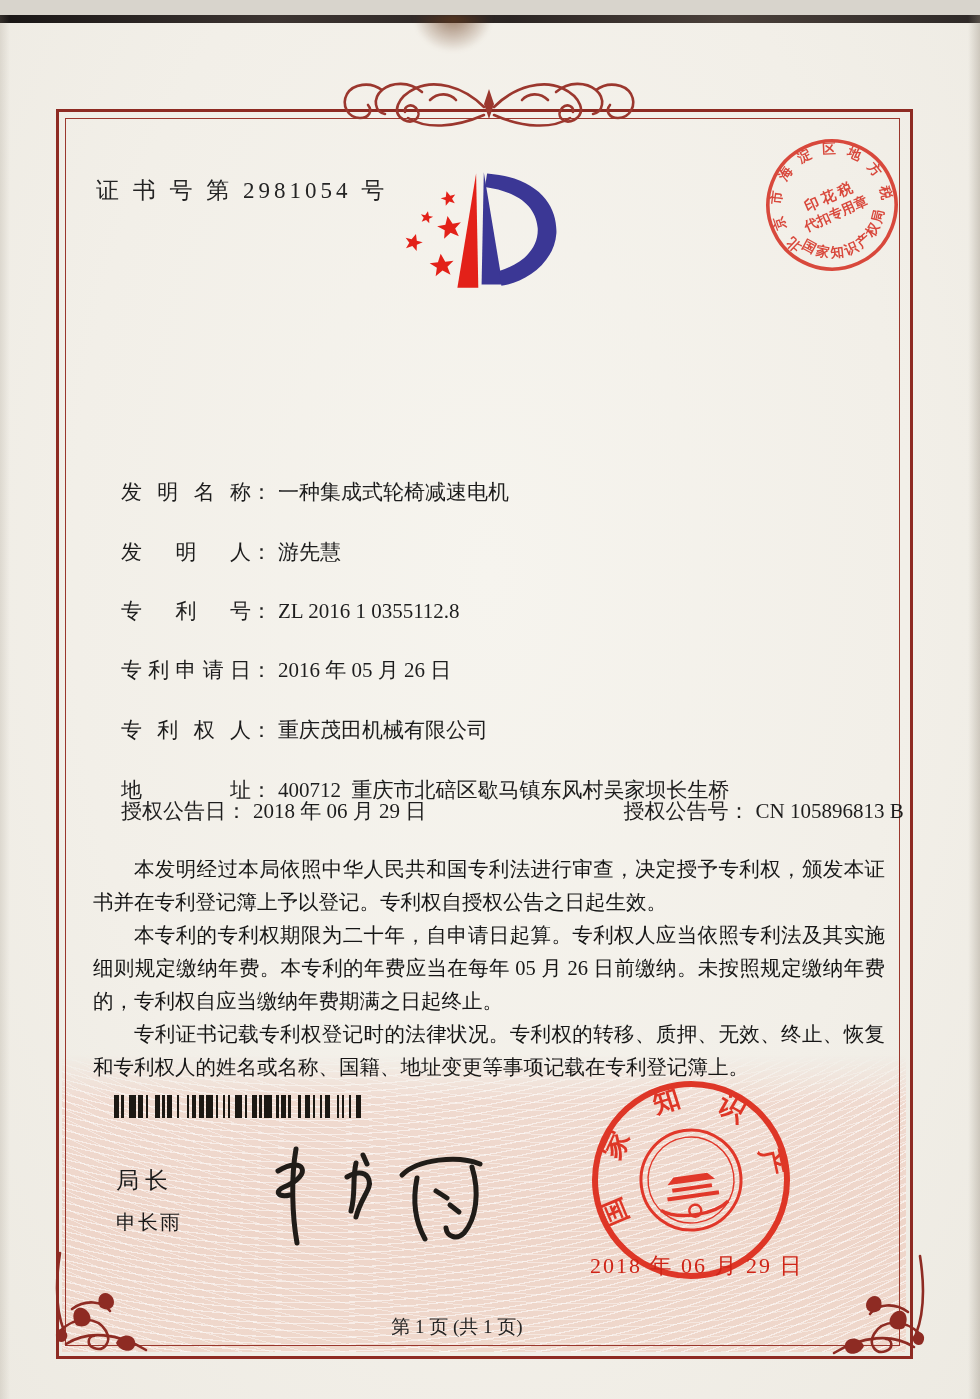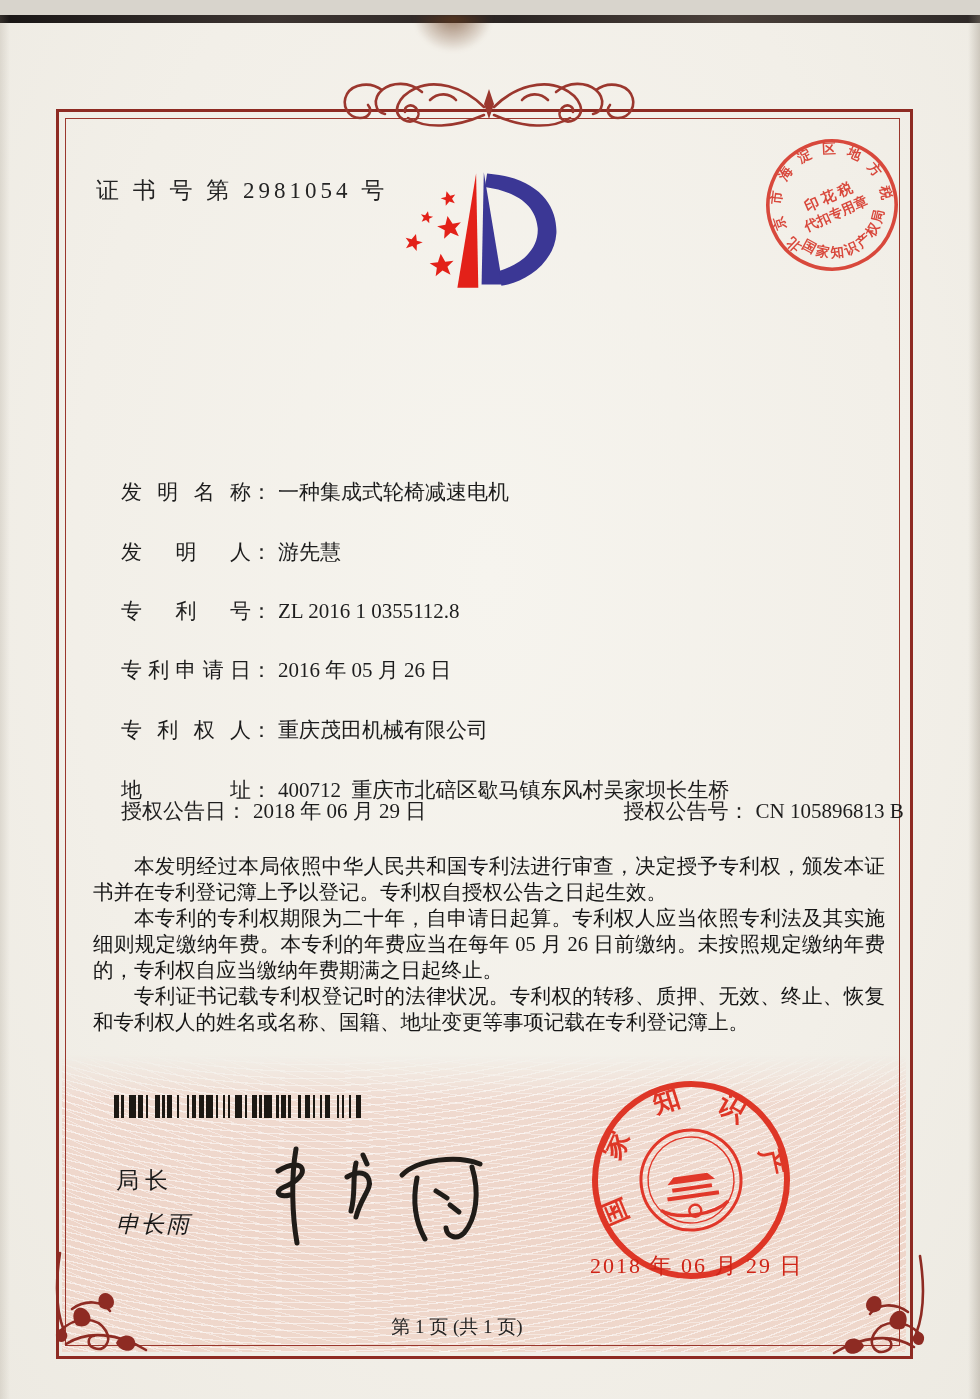--- a/index.html
+++ b/index.html
@@ -30,26 +30,26 @@
       mask-image:linear-gradient(180deg,transparent 0,#000 46px);}
   
   .cert-no{position:absolute;left:96px;top:160px;font-size:23px;letter-spacing:4px;color:#242424;}
   .title{position:absolute;left:90px;top:297px;width:740px;text-align:center;
       font-size:48px;font-weight:bold;letter-spacing:.58em;text-indent:.58em;color:#131313;}
   .field{position:absolute;left:100px;font-size:21px;white-space:pre;color:#1d1d1d;}
   .field-label{display:inline-block;width:130px;text-align:justify;text-align-last:justify;vertical-align:top;}
   .grant-label{display:inline-block;vertical-align:top;}
   .field-colon{margin-right:6px;}
   .grant-2{position:absolute;left:492px;top:0;white-space:pre;}
-  .body-text{position:absolute;left:93px;top:838px;width:792px;font-size:20.5px;line-height:26px;
+  .body-text{position:absolute;left:93px;top:838px;width:792px;font-size:20.5px;line-height:33px;
       text-align:justify;color:#161616;}
   .body-text p{margin:0;text-indent:2em;}
   .barcode{position:absolute;left:114px;top:1080px;width:250px;height:23px;font-size:0;}
   .signer-title{position:absolute;left:116px;top:1150px;font-size:23px;color:#1a1a1a;letter-spacing:6px;}
-  .signer-name{position:absolute;left:116px;top:1194px;font-size:23px;color:#1a1a1a;letter-spacing:2px;font-style:italic;}
+  .signer-name{position:absolute;left:116px;top:1194px;font-size:20px;color:#1a1a1a;letter-spacing:2px;}
   .signature{position:absolute;left:266px;top:1128px;}
   .seal{position:absolute;left:578px;top:1052px;}
   .seal-date{position:absolute;left:590px;top:1236px;font-size:22px;letter-spacing:2px;color:#cf2417;white-space:pre;}
   .tax-stamp{position:absolute;left:756px;top:114px;}
   .footer{position:absolute;left:352px;top:1299px;width:210px;text-align:center;font-size:19px;color:#242424;}
   .ornament-top{position:absolute;left:334px;top:58px;}
   .flourish-bl{position:absolute;left:46px;top:1232px;}
   .flourish-br{position:absolute;left:816px;top:1235px;}
   .logo{position:absolute;left:398px;top:150px;}
   svg text{font-family:"Liberation Serif","DejaVu Serif",serif;}

